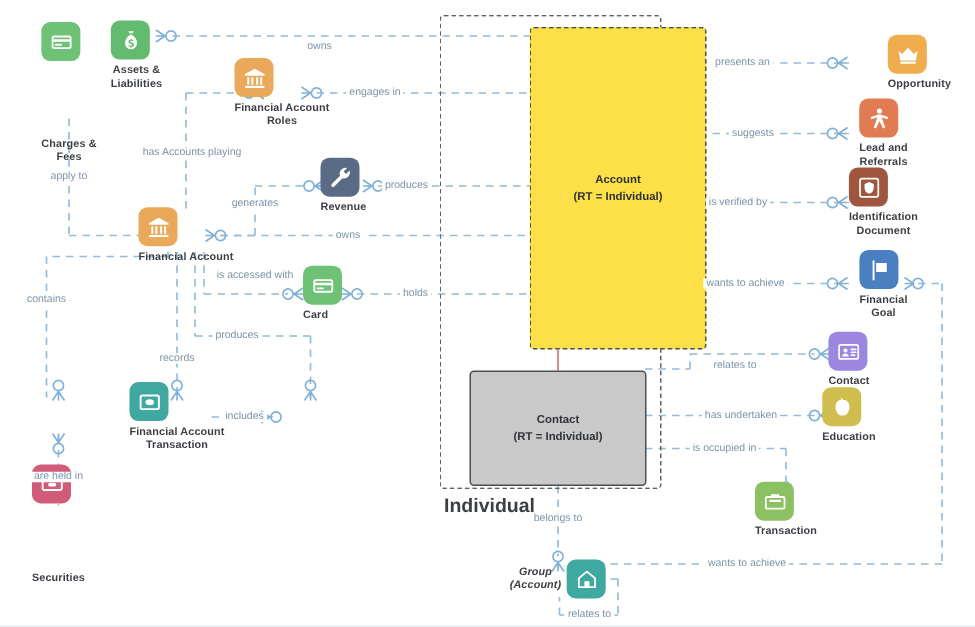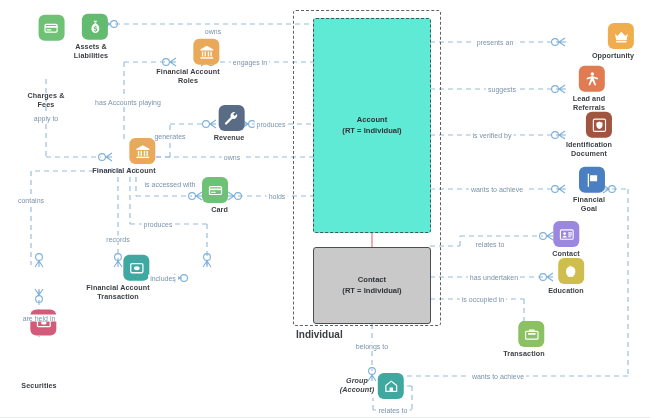--- a/index.html
+++ b/index.html
@@ -3,41 +3,41 @@
 <meta charset="utf-8">
 <style>
   html,body{margin:0;padding:0;background:#ffffff;}
   body{width:650px;height:418px;overflow:hidden;
        font-family:"Liberation Sans","DejaVu Sans",sans-serif;}
   #canvas{position:relative;width:650px;height:418px;background:#fff;
           border-bottom:1px solid #e9eef2;box-sizing:border-box;}
   svg#wires{position:absolute;left:0;top:0;width:650px;height:418px;}
 
   
-  .node{position:absolute;display:flex;flex-direction:column;align-items:flex-end;
+  .node{position:absolute;display:flex;flex-direction:column;align-items:flex-start;
         transform:translate(-50%,-50%);}
   .node .chip{width:26px;height:26px;border-radius:6px;display:flex;
               align-items:center;justify-content:center;}
   .node .chip svg{display:block;}
   .node .cap{margin-top:3px;font-size:7.2px;font-weight:bold;color:#3b3f44;
              text-align:center;line-height:1.22;white-space:pre-line;
              letter-spacing:.1px;}
   .node.cap-left{flex-direction:row-reverse;align-items:center;}
   .node.cap-left .cap{margin-top:0;margin-right:4px;font-style:italic;}
 
   
   .bigbox{position:absolute;box-sizing:border-box;display:flex;
           align-items:center;justify-content:center;text-align:center;}
   .bigbox .btxt{font-size:7.6px;font-weight:bold;color:#2f3338;
                 line-height:1.35;white-space:pre-line;}
-  #account-box{border:1.6px dashed #4a4f55;background:#5eead4;border-radius:3px;}
+  #account-box{border:1.6px dashed #4a4f55;background:#fde047;border-radius:3px;margin-left:40px;}
   #contact-box{border:1.6px solid #4a4f55;background:#c9c9c9;border-radius:3px;}
   #individual-group{position:absolute;border:1.6px dashed #5c6167;
                     border-radius:3px;box-sizing:border-box;background:transparent;}
-  #individual-label{position:absolute;font-size:10px;font-weight:bold;color:#3b3f44;}
+  #individual-label{position:absolute;font-size:13px;font-weight:bold;color:#3b3f44;}
 
   
   .rel{position:absolute;transform:translate(-50%,-50%);font-size:7px;
        color:#7a93ab;white-space:nowrap;background:#fff;padding:0 2px;
        line-height:1;}
 </style>
 </head>
 <body>
 
 <div id="canvas">

